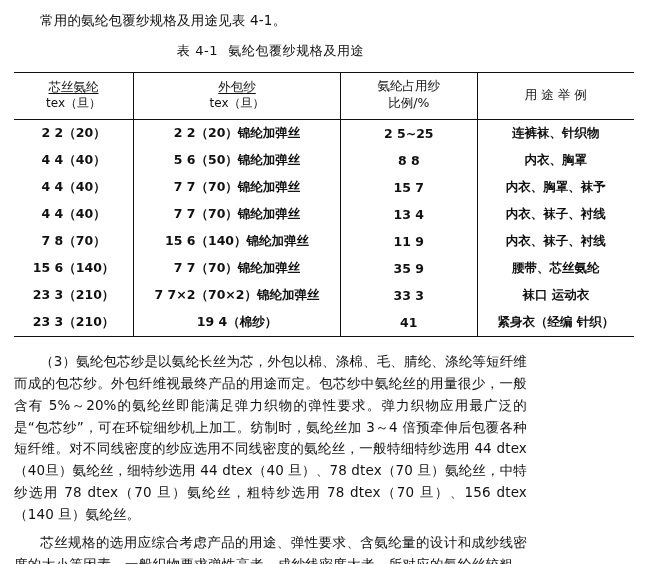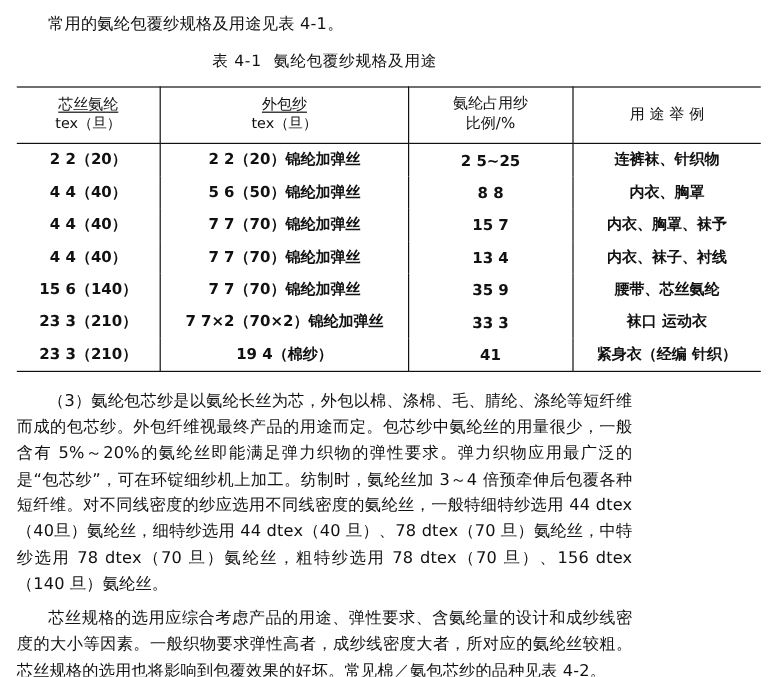--- a/index.html
+++ b/index.html
@@ -148,20 +148,26 @@
         <td class="c3 col-sep">15 7</td>
         <td class="c4">内衣、胸罩、袜予</td>
       </tr>
       <tr>
         <td class="c1 col-sep">4 4（40）</td>
         <td class="c2 col-sep">7 7（70）锦纶加弹丝</td>
         <td class="c3 col-sep">13 4</td>
         <td class="c4">内衣、袜子、衬线</td>
       </tr>
       <tr>
+        <td class="c1 col-sep">7 8（70）</td>
+        <td class="c2 col-sep">15 6（140）锦纶加弹丝</td>
+        <td class="c3 col-sep">11 9</td>
+        <td class="c4">内衣、袜子、衬线</td>
+      </tr>
+      <tr>
         <td class="c1 col-sep">15 6（140）</td>
         <td class="c2 col-sep">7 7（70）锦纶加弹丝</td>
         <td class="c3 col-sep">35 9</td>
         <td class="c4">腰带、芯丝氨纶</td>
       </tr>
       <tr>
         <td class="c1 col-sep">23 3（210）</td>
         <td class="c2 col-sep">7 7×2（70×2）锦纶加弹丝</td>
         <td class="c3 col-sep">33 3</td>
         <td class="c4">袜口 运动衣</td>

